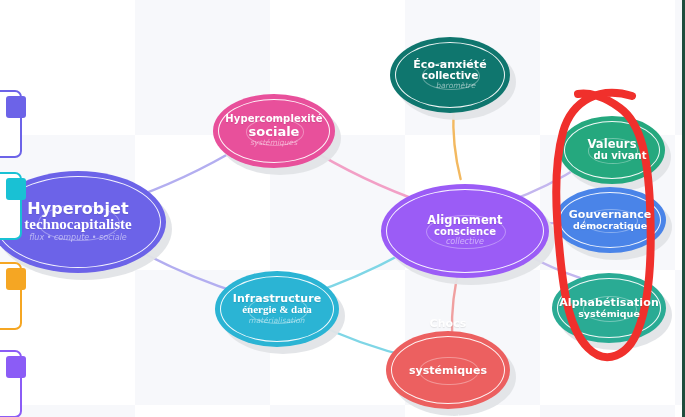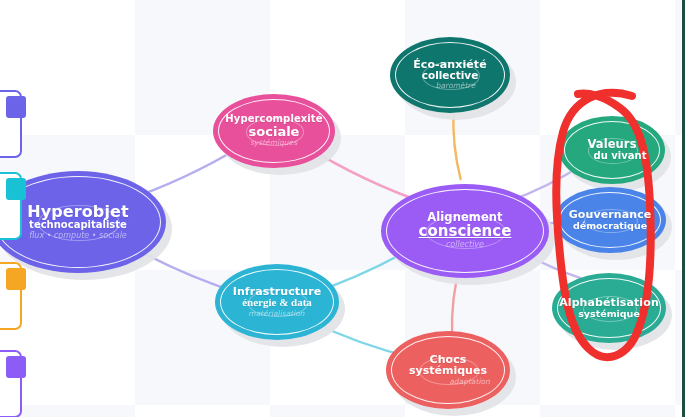--- a/index.html
+++ b/index.html
@@ -126,52 +126,52 @@
       <path d="M 508.2358873882349 221.40364293257608 Q 544.0093874833542 225.98618086229857 579.6428875784734 220.41871879202105" fill="none" stroke="#c3b6ee" stroke-width="2.4" stroke-linecap="round"></path>
       <path d="M 503.8886660129385 240.90421264517843 Q 539.5145105548431 264.4533037419377 580.0403550967479 277.9223948386969" fill="none" stroke="#c3b6ee" stroke-width="2.4" stroke-linecap="round"></path>
       <path d="M 309.92765151630135 320.7461213011367 Q 359.93174142741714 345.33044577235347 414.20583133853285 357.9447702435702" fill="none" stroke="#7fd6e6" stroke-width="2.4" stroke-linecap="round"></path>
     </svg>
 
   <div id="node-layer">
       <div class="node" style="left: -10px; top: 171px; width: 176px; height: 102px; background: rgb(108, 99, 232);">
         <div class="inner-ring"></div>
         <div class="ghost-ellipse"></div>
         <div class="n-title" style="font-size: 16px;">Hyperobjet</div>
-        <div class="n-sub" style="font-size: 10px;">technocapitaliste</div>
+        <div class="n-sub" style="font-size: 15px; font-family: Liberation Serif, serif;">technocapitaliste</div>
         <div class="n-meta" style="font-size: 8px;">flux • compute • sociale</div>
       </div>
       <div class="node" style="left: 213px; top: 94px; width: 122px; height: 74px; background: rgb(232, 80, 155);">
         <div class="inner-ring"></div>
         <div class="ghost-ellipse"></div>
         <div class="n-title" style="font-size: 10px;">Hypercomplexité</div>
         <div class="n-sub" style="font-size: 13px;">sociale</div>
         <div class="n-meta" style="font-size: 7.5px;">systémiques</div>
       </div>
       <div class="node" style="left: 390px; top: 37px; width: 120px; height: 76px; background: #0f766e;">
         <div class="inner-ring"></div>
         <div class="ghost-ellipse"></div>
         <div class="n-title" style="font-size: 11px;">Éco-anxiété</div>
         <div class="n-sub" style="font-size: 10.5px;">collective</div>
         <div class="n-meta" style="font-size: 7.5px; padding-left: 12px;">baromètre</div>
       </div>
       <div class="node" style="left: 381px; top: 184px; width: 168px; height: 94px; background: rgb(155, 92, 246);">
         <div class="inner-ring"></div>
         <div class="ghost-ellipse"></div>
         <div class="n-title" style="font-size: 11.5px;">Alignement</div>
-        <div class="n-sub" style="font-size: 15px; text-decoration: underline;">conscience</div>
+        <div class="n-sub" style="font-size: 10px;">conscience</div>
         <div class="n-meta" style="font-size: 8px;">collective</div>
       </div>
-      <div class="node" style="left: 215px; top: 264px; width: 124px; height: 76px; background: rgb(43, 180, 212);">
+      <div class="node" style="left: 215px; top: 271px; width: 124px; height: 76px; background: rgb(43, 180, 212);">
         <div class="inner-ring"></div>
         <div class="ghost-ellipse"></div>
         <div class="n-title" style="font-size: 11px;">Infrastructure</div>
         <div class="n-sub" style="font-size: 11px; font-family: Liberation Serif, serif;">énergie &amp; data</div>
         <div class="n-meta" style="font-size: 7.5px;">matérialisation</div>
       </div>
-      <div class="node" style="left: 386px; top: 331px; width: 124px; height: 78px; background: rgb(236, 96, 96);">
+      <div class="node" style="left: 386px; top: 331px; width: 124px; height: 78px; background: rgb(236, 96, 96); gap: 36px;">
         <div class="inner-ring"></div>
         <div class="ghost-ellipse"></div>
         <div class="n-title" style="font-size: 11px;">Chocs</div>
         <div class="n-sub" style="font-size: 11px;">systémiques</div>
         <div class="n-meta" style="font-size: 7.5px; padding-left: 44px;">adaptation</div>
       </div>
       <div class="node" style="left: 559px; top: 116px; width: 106px; height: 68px; background: rgb(37, 168, 126);">
         <div class="inner-ring"></div>
         <div class="ghost-ellipse"></div>
         <div class="n-title" style="font-size: 11.5px;">Valeurs</div>

